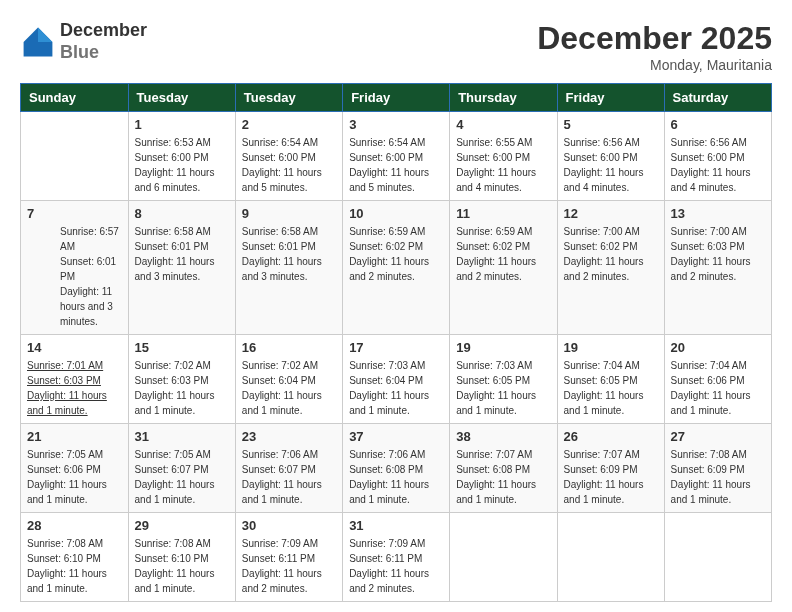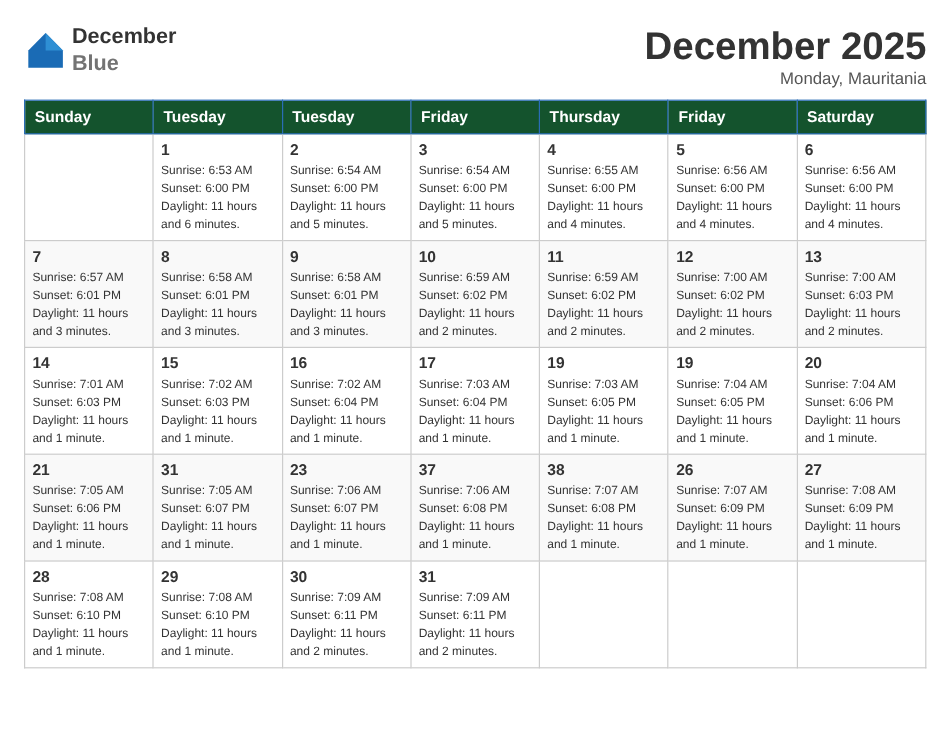--- a/index.html
+++ b/index.html
@@ -153,21 +153,21 @@
         <td>
           <span class="day-number">6</span>
           <div class="day-info" style="white-space: pre-line;">Sunrise: 6:56 AM
 Sunset: 6:00 PM
 Daylight: 11 hours and 4 minutes.</div>
         </td>
       </tr>
       <tr>
         <td>
           <span class="day-number">7</span>
-          <div class="day-info" style="white-space: pre-line;">Sunrise: 6:57 AM
+          <div class="day-info" style="white-space: pre-line; margin-left: 33px;">Sunrise: 6:57 AM
 Sunset: 6:01 PM
 Daylight: 11 hours and 3 minutes.</div>
         </td>
         <td>
           <span class="day-number">8</span>
           <div class="day-info" style="white-space: pre-line;">Sunrise: 6:58 AM
 Sunset: 6:01 PM
 Daylight: 11 hours and 3 minutes.</div>
         </td>
         <td>
@@ -197,21 +197,21 @@
         <td>
           <span class="day-number">13</span>
           <div class="day-info" style="white-space: pre-line;">Sunrise: 7:00 AM
 Sunset: 6:03 PM
 Daylight: 11 hours and 2 minutes.</div>
         </td>
       </tr>
       <tr>
         <td>
           <span class="day-number">14</span>
-          <div class="day-info" style="white-space: pre-line;">Sunrise: 7:01 AM
+          <div class="day-info" style="white-space: pre-line; text-decoration: underline;">Sunrise: 7:01 AM
 Sunset: 6:03 PM
 Daylight: 11 hours and 1 minute.</div>
         </td>
         <td>
           <span class="day-number">15</span>
           <div class="day-info" style="white-space: pre-line;">Sunrise: 7:02 AM
 Sunset: 6:03 PM
 Daylight: 11 hours and 1 minute.</div>
         </td>
         <td>

